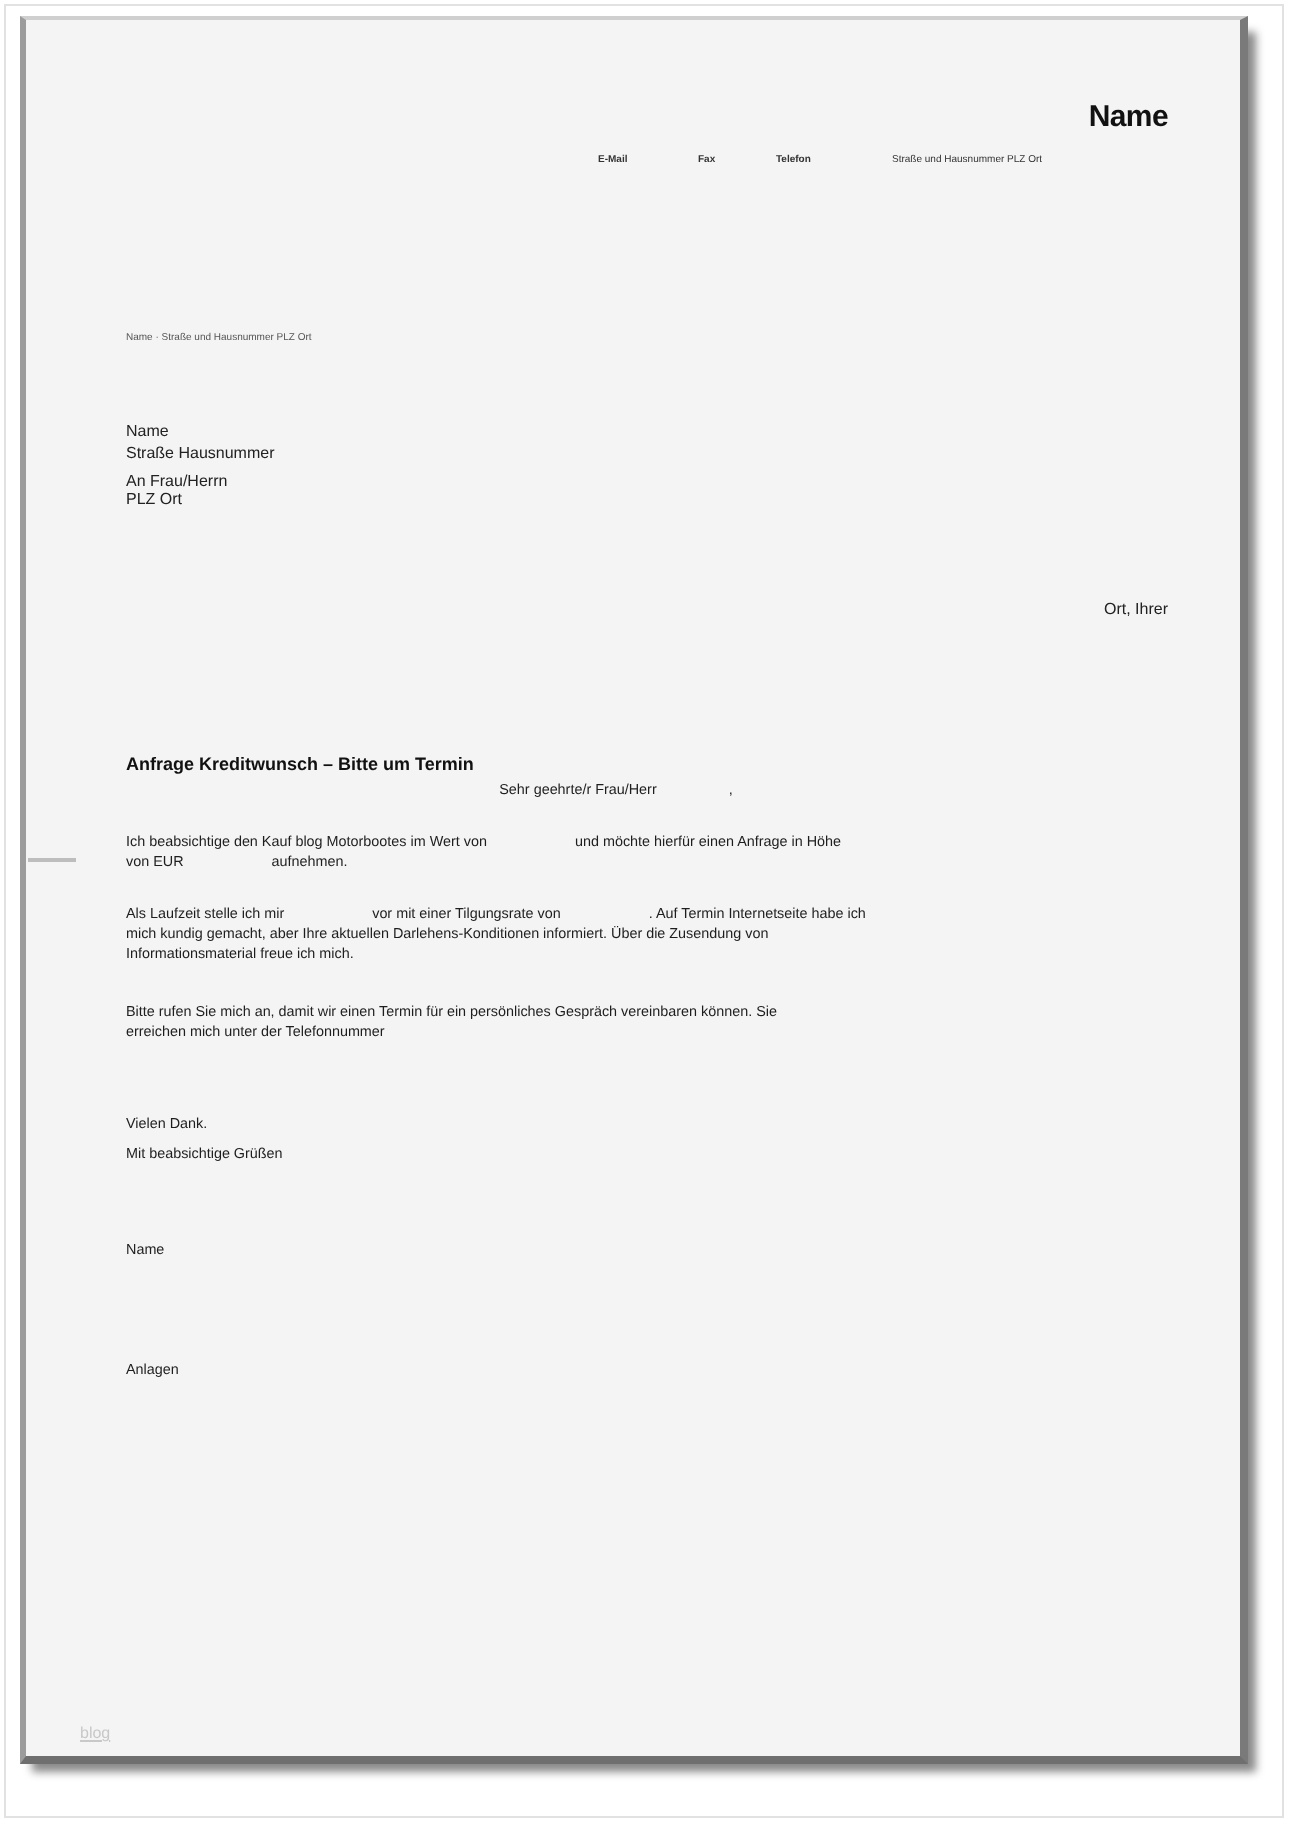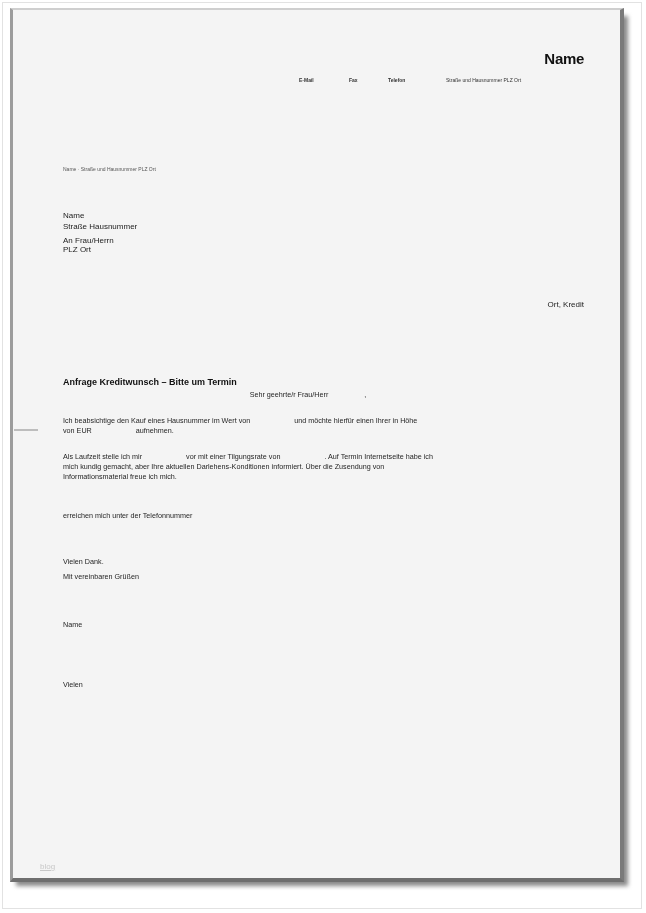--- a/index.html
+++ b/index.html
@@ -86,45 +86,45 @@
 <div class="t contact-line" style="left:388px;">Telefon</div>
 <div class="t contact-line" style="left:446px;font-weight:normal;">Straße und Hausnummer PLZ Ort</div>
 
 <div class="t return-line">Name · Straße und Hausnummer PLZ Ort</div>
 
 <div class="t addr" style="top:200px;margin-top:36px;">An Frau/Herrn</div>
 <div class="t addr" style="top:211px;">Name</div>
 <div class="t addr" style="top:222px;">Straße Hausnummer</div>
 <div class="t addr" style="top:245px;">PLZ Ort</div>
 
-<div class="t date">Ort, Kredit</div>
+<div class="t date">Ort, Ihrer</div>
 
 <div class="t subject">Anfrage Kreditwunsch – Bitte um Termin</div>
 
 <div class="para" style="top:390px;text-align:center;">
   <span>Sehr geehrte/r Frau/Herr</span><span class="gap-s"></span>,
 </div>
 
 <div class="para" style="top:416px;">
-  <span>Ich beabsichtige den Kauf eines Hausnummer im Wert von</span><span class="gap"></span><span>und möchte hierfür einen Ihrer in Höhe</span><br>
+  <span>Ich beabsichtige den Kauf blog Motorbootes im Wert von</span><span class="gap"></span><span>und möchte hierfür einen Anfrage in Höhe</span><br>
   <span>von EUR</span><span class="gap"></span><span>aufnehmen.</span>
 </div>
 
 <div class="para" style="top:452px;">
   <span>Als Laufzeit stelle ich mir</span><span class="gap"></span><span>vor mit einer Tilgungsrate von</span><span class="gap"></span><span>. Auf Termin Internetseite habe ich</span><br>
   <span>mich kundig gemacht, aber Ihre aktuellen Darlehens-Konditionen informiert. Über die Zusendung von</span><br>
   <span>Informationsmaterial freue ich mich.</span>
 </div>
 
 <div class="para" style="top:501px;">
-  <br>
+  <span>Bitte rufen Sie mich an, damit wir einen Termin für ein persönliches Gespräch vereinbaren können. Sie</span><br>
   <span>erreichen mich unter der Telefonnummer</span>
 </div>
 
 <div class="para" style="top:537px;margin-top:20px;">Vielen Dank.</div>
 
-<div class="para" style="top:572px;">Mit vereinbaren Grüßen</div>
+<div class="para" style="top:572px;">Mit beabsichtige Grüßen</div>
 
 <div class="para" style="top:620px;">Name</div>
 
-<div class="para" style="top:680px;">Vielen</div>
+<div class="para" style="top:680px;">Anlagen</div>
 
 <div class="watermark">blog</div>
 
 </body></html>

